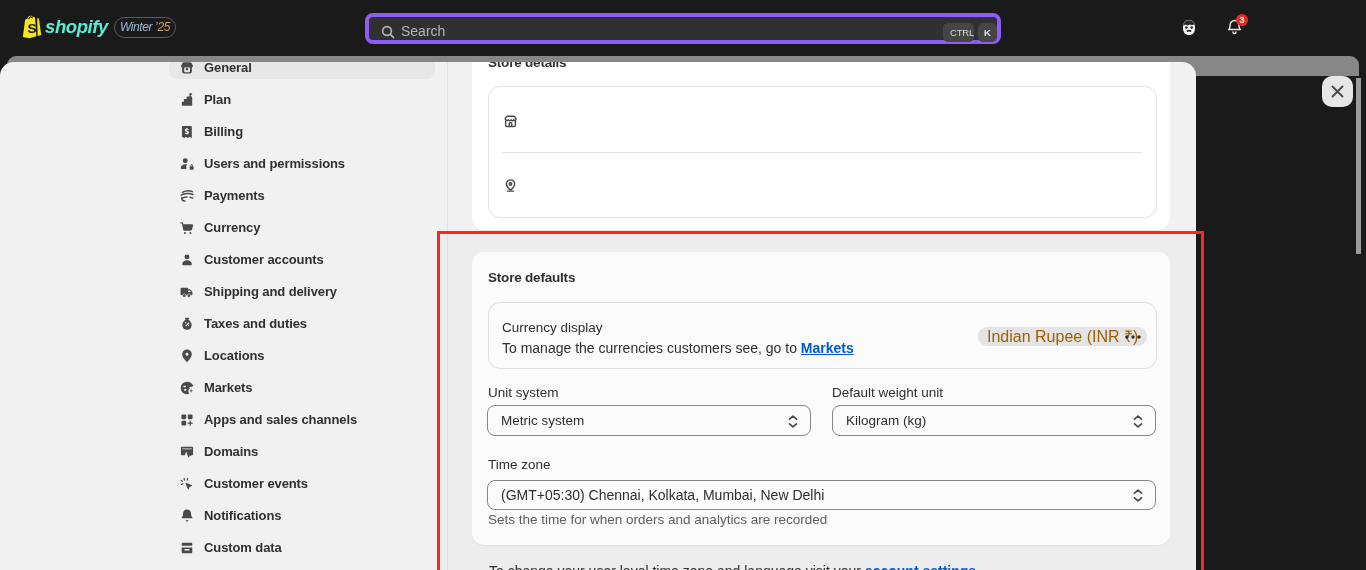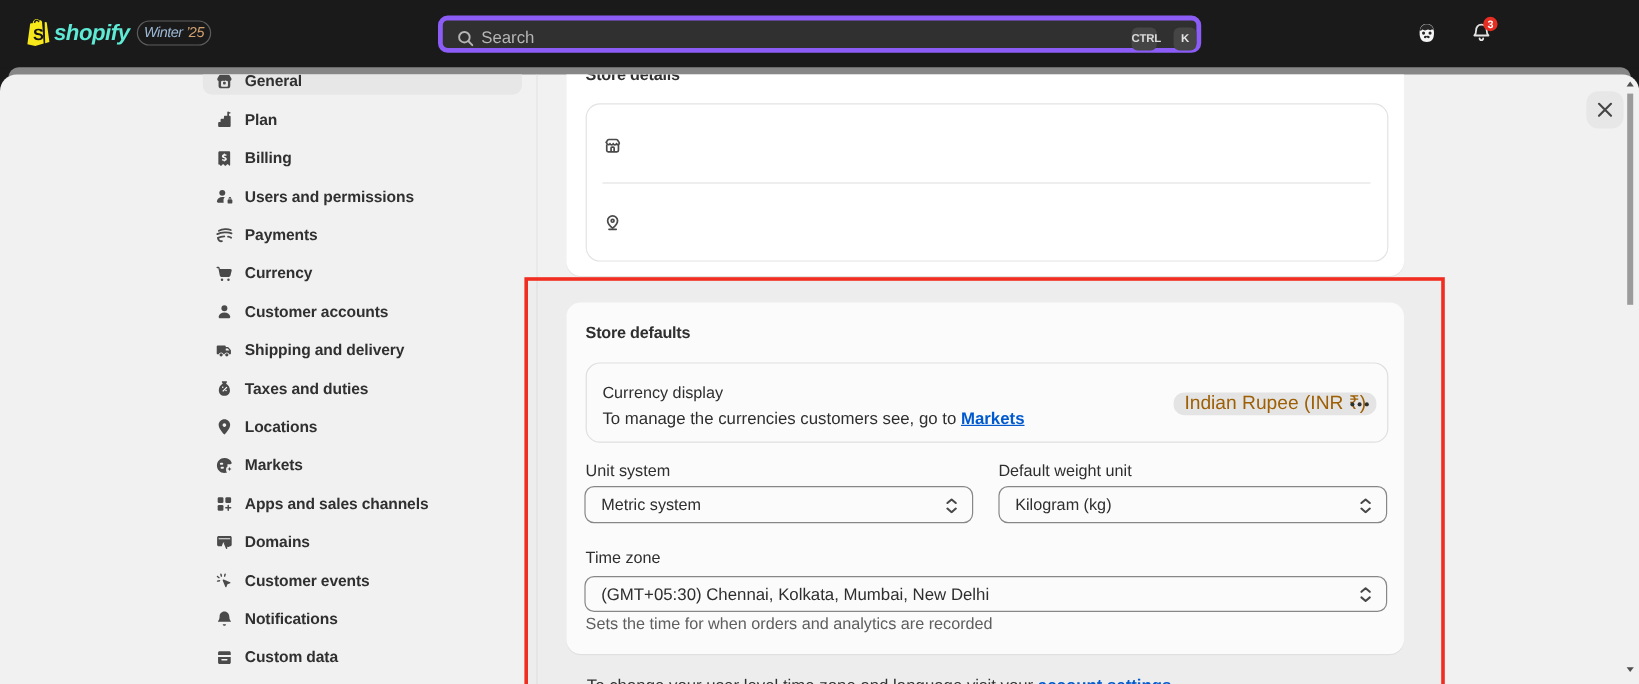--- a/index.html
+++ b/index.html
@@ -1,18 +1,18 @@
 <!DOCTYPE html>
 <html><head><meta charset="utf-8"><style>
 *{margin:0;padding:0;box-sizing:border-box}
 html,body{width:1366px;height:570px;overflow:hidden;background:#1a1a1a;font-family:"Liberation Sans",sans-serif;-webkit-font-smoothing:antialiased}
 .abs{position:absolute}
 #topbar{position:absolute;left:0;top:0;width:1366px;height:56px;background:#1a1a1a}
 #backsheet{position:absolute;left:7px;top:56px;width:1352px;height:20px;background:#878787;border-radius:9px 9px 0 0}
-#modal{position:absolute;left:0;top:62px;width:1366px;height:508px;background:#f1f1f1;border-radius:14px 14px 0 0;overflow:hidden}
+#modal{position:absolute;left:0;top:62px;width:1196px;height:508px;background:#f1f1f1;border-radius:14px 14px 0 0;overflow:hidden}
 .navrow{position:absolute;left:169px;width:266px;height:25px;border-radius:8px}
 .navrow.sel{background:#e7e7e7}
 .navtxt{position:absolute;left:204px;font-size:13px;font-weight:700;color:#303030;letter-spacing:-.1px;white-space:nowrap}
 .navico{position:absolute;left:179px;width:16px;height:16px}
 svg{display:block}
 #divider{position:absolute;left:447px;top:0;width:1px;height:508px;background:#e3e3e3}
 .card{position:absolute;left:472px;width:698px;background:#fff;border-radius:12px;box-shadow:0 1px 0 rgba(0,0,0,.05)}
 .ibox{position:absolute;border:1px solid #e3e3e3;border-radius:12px}
 .t13{font-size:13.5px;color:#303030}
 .b13{font-size:13.5px;font-weight:700;color:#303030;letter-spacing:-.2px}
@@ -36,21 +36,21 @@
   </svg>
   <div class="abs" style="left:45px;top:16px;color:#5eead4;font-size:18.5px;font-weight:700;font-style:italic;letter-spacing:-.4px;line-height:22px">shopify</div>
   <div class="abs" style="left:114px;top:17px;height:21px;line-height:18.5px;border:1.5px solid #5c5c5c;border-radius:11px;padding:0 5px;color:#9db8d6;font-size:12px;font-style:italic;font-weight:400;letter-spacing:-.4px">Winter <span style="color:#cfa06f">’25</span></div>
 
   <div class="abs" style="left:365px;top:13px;width:636px;height:31px;background:#303030;border:4px solid #8b5cf6;border-radius:8px">
     <svg class="abs" style="left:11px;top:7px" width="16" height="16" viewBox="0 0 16 16" fill="none" stroke="#b5b5b5" stroke-width="1.6">
         <circle cx="7" cy="7" r="4.4"></circle>
         <path d="M10.4 10.4 L13.6 13.6" stroke-linecap="round"></path>
       </svg>
     <div class="abs" style="left:32px;top:6px;font-size:14px;color:#b5b5b5">Search</div>
-    <div class="abs" style="left:574px;top:6px;width:21px;height:19px;line-height:19px;text-align:left;background:#454545;border-radius:5px;font-size:9.5px;font-weight:700;color:#d9d9d9;letter-spacing:-.2px">CTRL</div>
+    <div class="abs" style="left:574px;top:6px;width:31px;height:19px;line-height:19px;text-align:right;background:#454545;border-radius:5px;font-size:9.5px;font-weight:400;color:#d9d9d9;letter-spacing:-.2px">CTRL</div>
     <div class="abs" style="left:609px;top:6px;width:19px;height:19px;line-height:19px;text-align:center;background:#454545;border-radius:5px;font-size:9.5px;font-weight:700;color:#e3e3e3">K</div>
   </div>
 
   <svg class="abs" style="left:1181px;top:19px" width="16" height="17" viewBox="0 0 16 17">
     <path d="M2 8.5 C2 3.5 4 1 8 1 C12 1 14 3.5 14 8.5 C14 13.5 12 16 8 16 C4 16 2 13.5 2 8.5 Z" fill="#f5f5f5"></path>
     <path d="M2.2 6.5 C2.8 3 5 1.2 8 1.2 C11 1.2 13.2 3 13.8 6.5 L12.5 5.4 11 6.3 9 5.6 6.5 6.4 4.2 5.6 3.2 6.6 Z" fill="#262626"></path>
     <circle cx="5.3" cy="8.6" r="1.3" fill="#262626"></circle>
       <circle cx="10.7" cy="8.6" r="1.3" fill="#262626"></circle>
     <path d="M8 11.2 C7.4 10.6 6.2 10.7 5.7 11.5 C5.3 12.2 5.9 13 6.7 12.9 C7.3 12.8 7.8 12.4 8 11.9 C8.2 12.4 8.7 12.8 9.3 12.9 C10.1 13 10.7 12.2 10.3 11.5 C9.8 10.7 8.6 10.6 8 11.2 Z" fill="#262626"></path>
   </svg>

